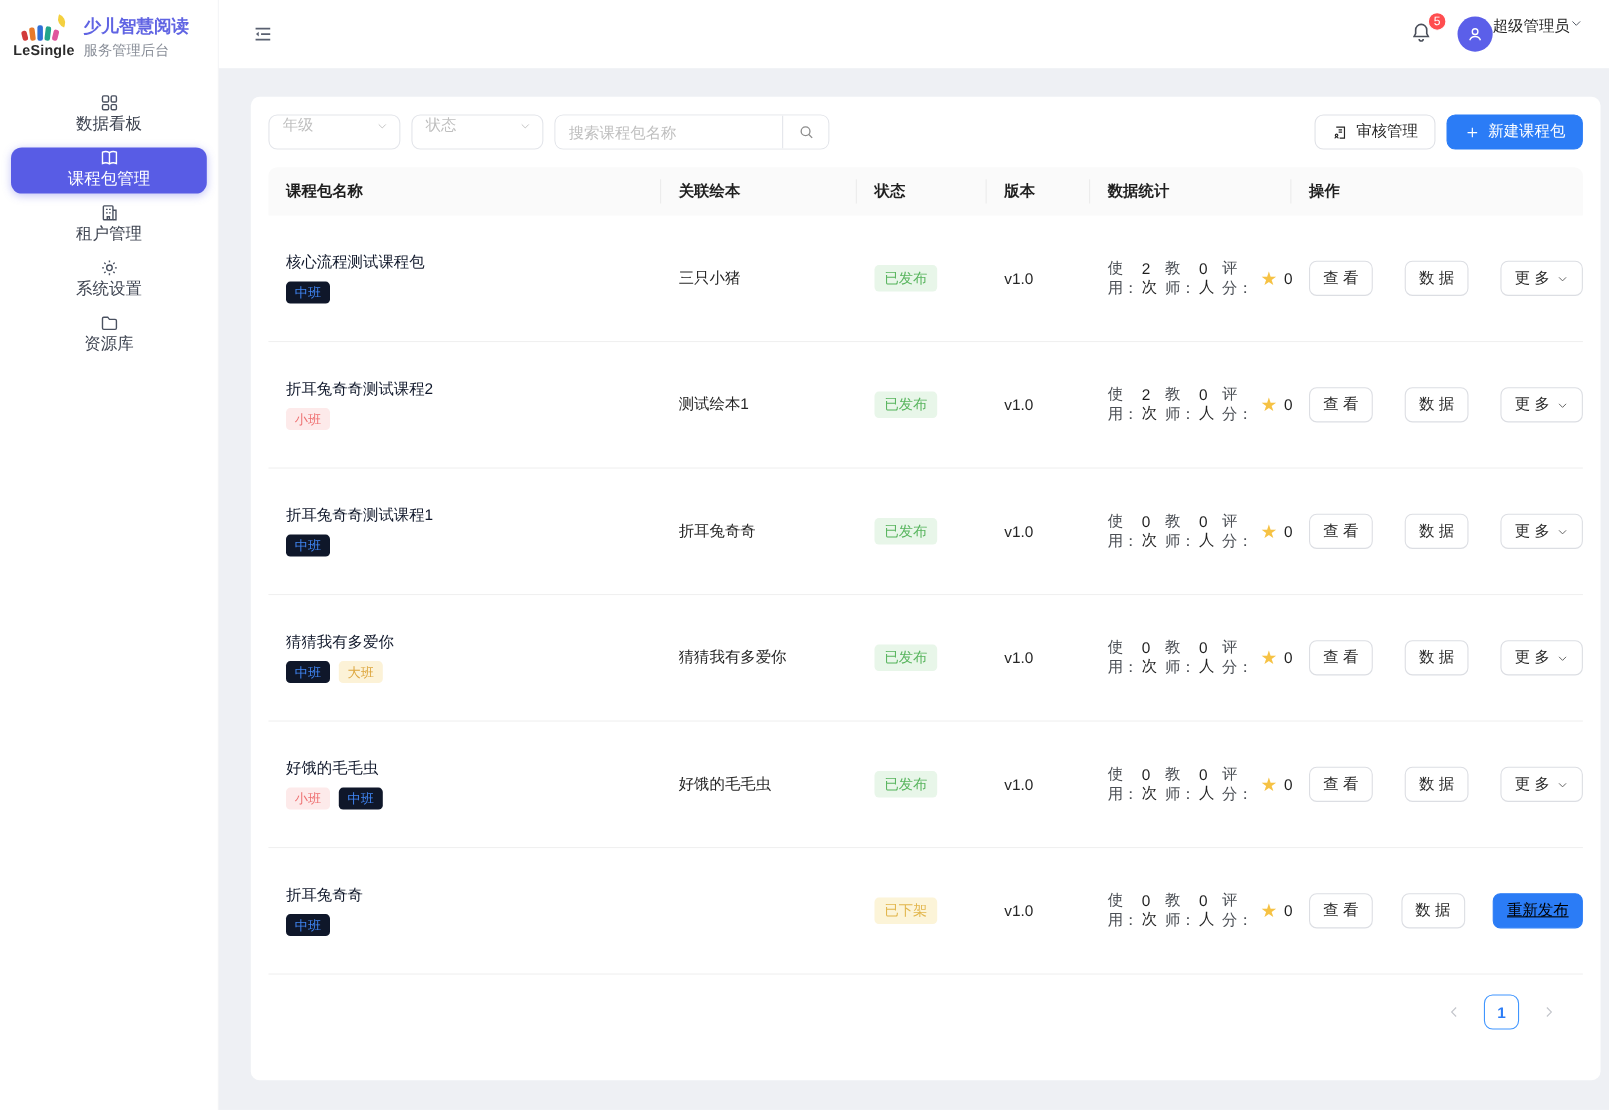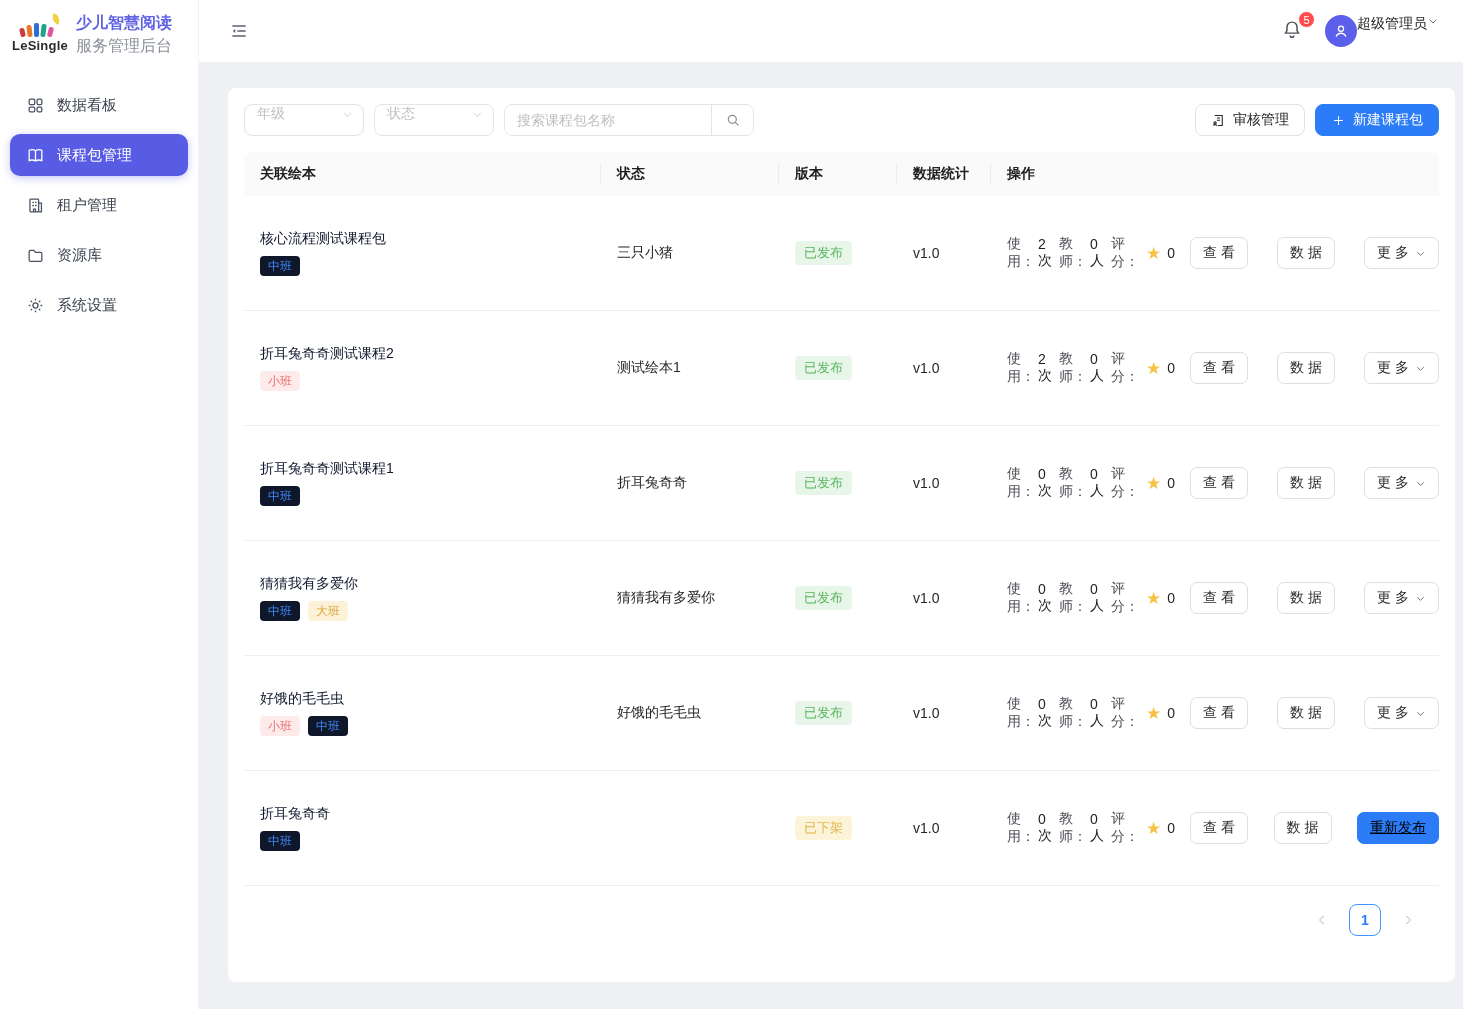--- a/index.html
+++ b/index.html
@@ -14,25 +14,25 @@
   .logo-bars { position:relative; width:44px; height:20px; }
   .logo-bars i { position:absolute; bottom:0; width:5px; border-radius:2px; }
   .logo-bars i:nth-child(1){ left:2px;  height:9px;  background:#d23b3b; transform:rotate(-14deg); }
   .logo-bars i:nth-child(2){ left:9px;  height:12px; background:#e8792a; transform:rotate(-7deg); }
   .logo-bars i:nth-child(3){ left:16px; height:14px; background:#2f6fd6; }
   .logo-bars i:nth-child(4){ left:23px; height:13px; background:#21a58a; transform:rotate(7deg); }
   .logo-bars i:nth-child(5){ left:30px; height:10px; background:#e0569d; transform:rotate(14deg); }
   .logo-leaf { position:absolute; right:2px; top:-3px; width:8px; height:10px; background:#f4d03f; border-radius:0 8px 0 8px; transform:rotate(18deg); }
   .logo-text { font-size:13px; font-weight:700; color:#2b2b2b; letter-spacing:.2px; margin-top:1px; }
   .brand-title { font-size:16px; font-weight:700; color:#6064e3; line-height:1.3; }
-  .brand-sub { font-size:16px; color:#8a8f99; margin-top:2px; }
+  .brand-sub { font-size:13px; color:#8a8f99; margin-top:2px; }
 
   .menu { padding:14px 10px; display:flex; flex-direction:column; gap:8px; }
-  .menu-item { display:flex; align-items:center; gap:12px; height:42px; padding:0 16px; border-radius:10px;
-    color:#3d4350; cursor:pointer; font-size:15px; }
+  .menu-item { display:flex; align-items:center; height:42px; padding:0 16px; border-radius:10px;
+    color:#3d4350; cursor:pointer; font-size:15px;flex-direction:column; }
   .menu-item svg { width:19px; height:19px; stroke:#4a5160; stroke-width:1.6; fill:none; flex-shrink:0; }
   .menu-item.active { background:#585ce5; color:#fff; box-shadow:0 2px 8px rgba(88,92,229,.35); }
   .menu-item.active svg { stroke:#fff; }
 
   
   .main-col { flex:1; display:flex; flex-direction:column; min-width:0; }
   .topbar { height:62px; background:#fff; display:flex; align-items:center; padding:0 24px 0 26px; flex-shrink:0; }
   .collapse-btn { width:28px; height:28px; display:flex; align-items:center; justify-content:center; cursor:pointer; }
   .collapse-btn svg { width:20px; height:20px; stroke:#596070; stroke-width:1.8; fill:none; }
   .topbar-right { margin-left:auto; display:flex; align-items:center; gap:18px; }
@@ -149,30 +149,30 @@
       <div class="menu-item">
         <svg viewBox="0 0 24 24">
             <rect x="5" y="4" width="11" height="16" rx="1"></rect>
             <path d="M16 9h3.5v11H16"></path>
             <path d="M8 8h2M11.5 8h2M8 12h2M11.5 12h2M9.5 20v-3.5h2.5V20"></path>
           </svg>
         <span>租户管理</span>
       </div>
       <div class="menu-item">
         <svg viewBox="0 0 24 24">
-            <path d="M4 7.5V18a1.5 1.5 0 0 0 1.5 1.5h13A1.5 1.5 0 0 0 20 18V9.5A1.5 1.5 0 0 0 18.5 8H12l-2-2.5H5.5A1.5 1.5 0 0 0 4 7z"></path>
-          </svg>
-        <span>资源库</span>
-      </div>
-      <div class="menu-item">
-        <svg viewBox="0 0 24 24">
             <circle cx="12" cy="12" r="3.2"></circle>
             <path d="M12 3.5v2.2M12 18.3v2.2M3.5 12h2.2M18.3 12h2.2M6 6l1.6 1.6M16.4 16.4L18 18M18 6l-1.6 1.6M7.6 16.4L6 18"></path>
           </svg>
         <span>系统设置</span>
+      </div>
+      <div class="menu-item">
+        <svg viewBox="0 0 24 24">
+            <path d="M4 7.5V18a1.5 1.5 0 0 0 1.5 1.5h13A1.5 1.5 0 0 0 20 18V9.5A1.5 1.5 0 0 0 18.5 8H12l-2-2.5H5.5A1.5 1.5 0 0 0 4 7z"></path>
+          </svg>
+        <span>资源库</span>
       </div>
     </nav>
   </aside>
 
   <div class="main-col">
     <header class="topbar">
       <div class="collapse-btn">
         <svg viewBox="0 0 24 24">
             <path d="M4 6h16M10 12h10M4 18h16"></path>
             <path d="M7.5 9.5L4.5 12l3 2.5z" fill="#596070" stroke="none"></path>
@@ -239,20 +239,21 @@
           <button class="btn btn-primary">
             <svg viewBox="0 0 24 24">
                 <path d="M12 5v14M5 12h14"></path>
               </svg>
             <span>新建课程包</span>
           </button>
         </div>
 
         <div class="table">
           <div class="thead">
+            <div class="th">课程包名称</div>
             <div class="th">关联绘本</div>
             <div class="th">状态</div>
             <div class="th">版本</div>
             <div class="th">数据统计</div>
             <div class="th">操作</div>
           </div>
           <div id="tbody">
   <div class="trow">
     <div class="cell">
       <a class="pkg-link">核心流程测试课程包</a>

